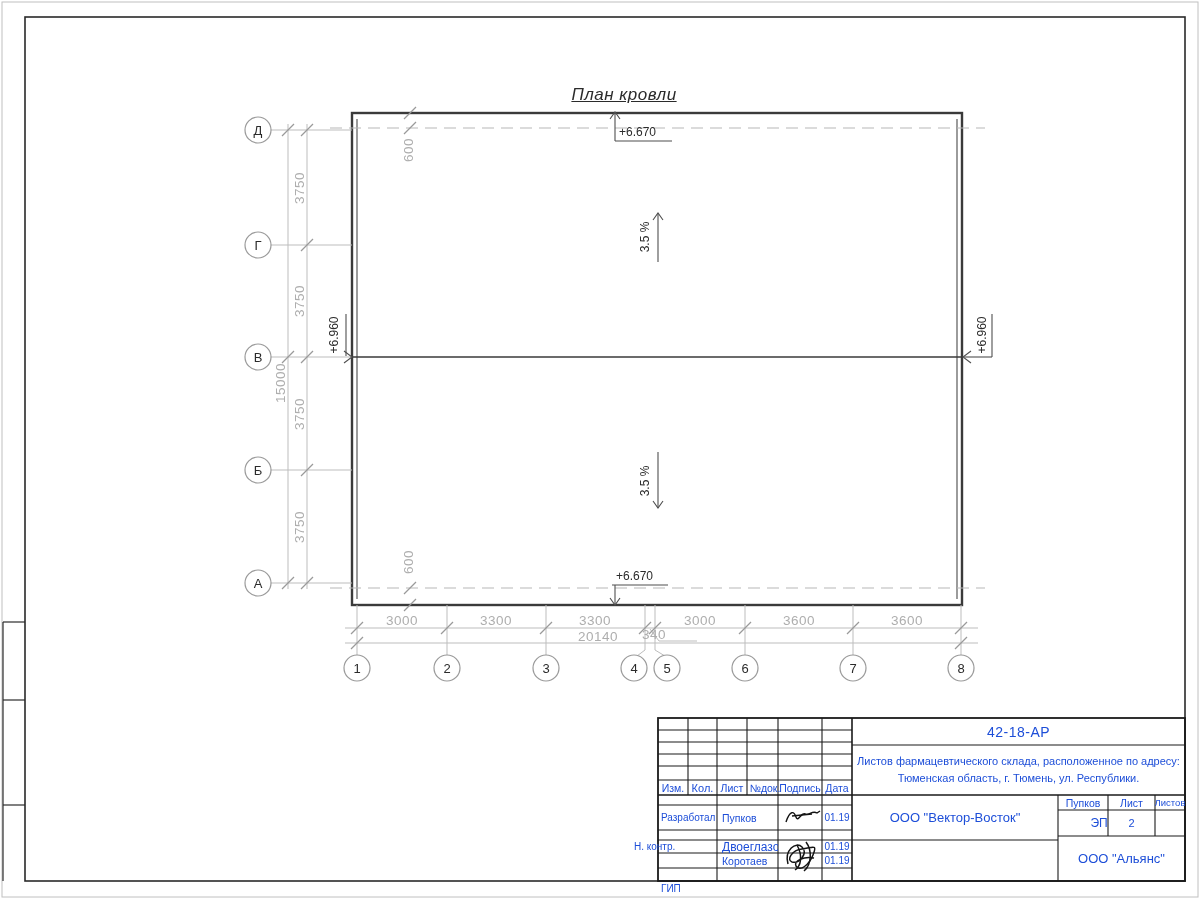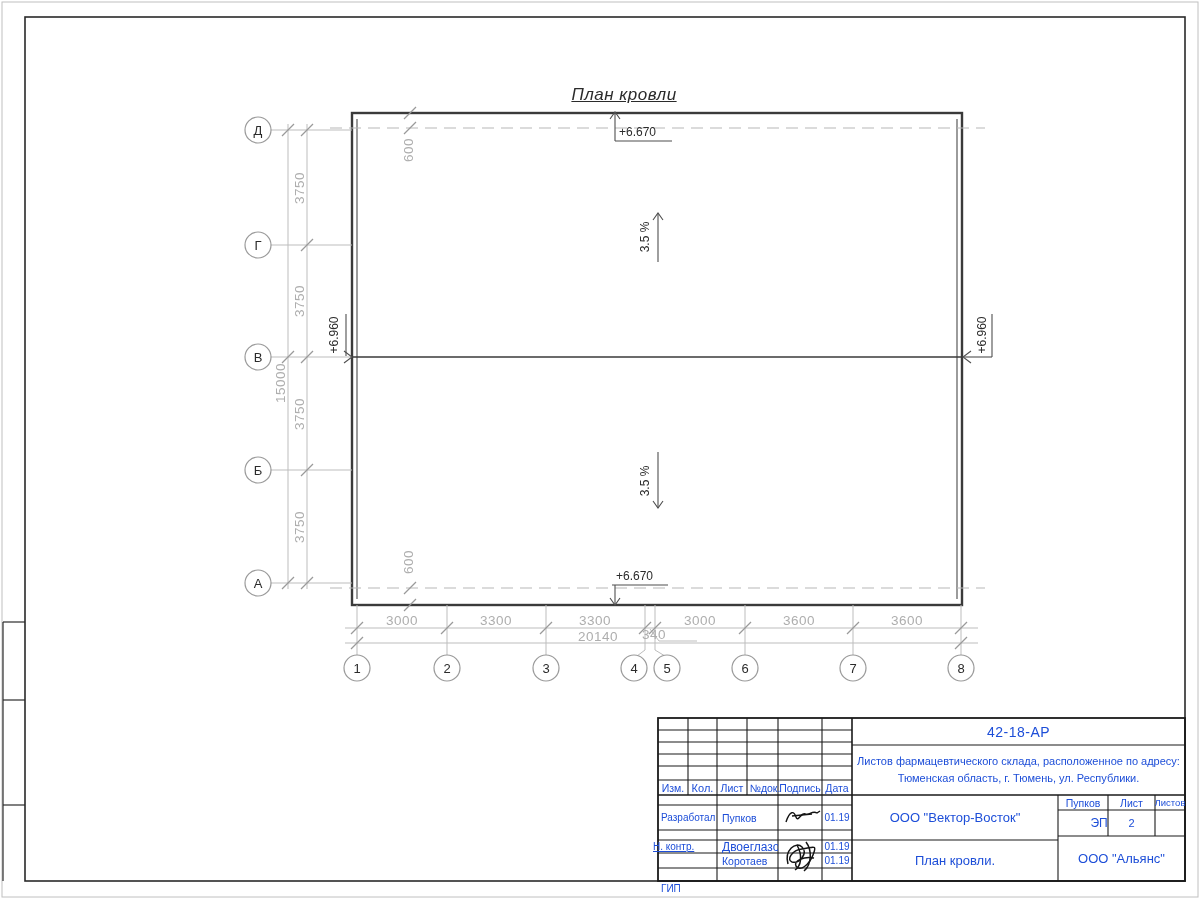--- a/index.html
+++ b/index.html
@@ -218,37 +218,36 @@
   <div class="cell" style="left:688px;top:780px;width:29px;height:15px;font-size:11px;">Кол.</div>
   <div class="cell" style="left:717px;top:780px;width:30px;height:15px;font-size:10.5px;">Лист</div>
   <div class="cell" style="left:747px;top:780px;width:36px;height:15px;font-size:10.5px;">№док.</div>
   <div class="cell" style="left:778px;top:780px;width:44px;height:15px;font-size:10.5px;">Подпись</div>
   <div class="cell" style="left:822px;top:780px;width:30px;height:15px;font-size:10.5px;">Дата</div>
 
   <div class="cell l" style="left:661px;top:805px;width:55px;height:25px;font-size:10px;">Разработал</div>
   <div class="cell l" style="left:722px;top:805px;width:55px;height:25px;font-size:10.5px;">Пупков</div>
   <div class="cell" style="left:822px;top:805px;width:30px;height:25px;font-size:10px;">01.19</div>
 
-  <div class="cell l" style="left:653px;top:840px;width:55px;height:13px;font-size:10px;text-decoration:underline;">Н. контр.</div>
+  <div class="cell l" style="left:634px;top:840px;width:55px;height:13px;font-size:10px;">Н. контр.</div>
   <div class="cell l" style="left:722px;top:840px;width:56px;height:13px;font-size:12px;">Двоеглазов</div>
   <div class="cell" style="left:822px;top:840px;width:30px;height:13px;font-size:10px;">01.19</div>
 
   <div class="cell l" style="left:661px;top:853px;width:55px;height:15px;font-size:10px;margin-top:28px;">ГИП</div>
   <div class="cell l" style="left:722px;top:853px;width:56px;height:15px;font-size:10.5px;">Коротаев</div>
   <div class="cell" style="left:822px;top:853px;width:30px;height:15px;font-size:10px;">01.19</div>
 
   <div class="cell" style="left:852px;top:718px;width:333px;height:27px;font-size:14px;letter-spacing:.5px;">42-18-АР</div>
 
   <div class="cell proj" style="left:855px;top:745px;width:327px;height:50px;font-size:11px;flex-direction:column;">
     <div>Листов фармацевтического склада, расположенное по адресу:</div>
     <div>Тюменская область, г. Тюмень, ул. Республики.</div>
   </div>
 
   <div class="cell" style="left:852px;top:795px;width:206px;height:45px;font-size:13px;">ООО "Вектор-Восток"</div>
-  <div class="cell" style="left:852px;top:840px;width:206px;height:41px;font-size:13px;">План кровли.</div>
 
   <div class="cell" style="left:1058px;top:795px;width:50px;height:15px;font-size:10.5px;">Пупков</div>
   <div class="cell" style="left:1108px;top:795px;width:47px;height:15px;font-size:10.5px;">Лист</div>
   <div class="cell" style="left:1155px;top:795px;width:30px;height:15px;font-size:9.5px;">Листов</div>
 
   <div class="cell" style="left:1058px;top:810px;width:50px;height:26px;font-size:12px;padding-left:16px;">ЭП</div>
   <div class="cell" style="left:1108px;top:810px;width:47px;height:26px;font-size:11px;">2</div>
   <div class="cell" style="left:1155px;top:810px;width:30px;height:26px;font-size:11px;"></div>
 
   <div class="cell" style="left:1058px;top:836px;width:127px;height:45px;font-size:13px;">ООО "Альянс"</div>

